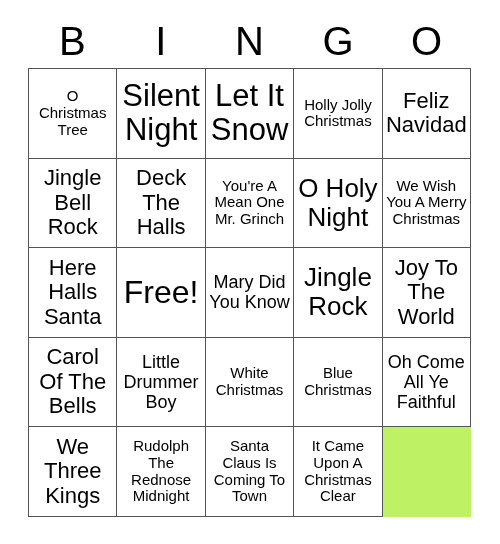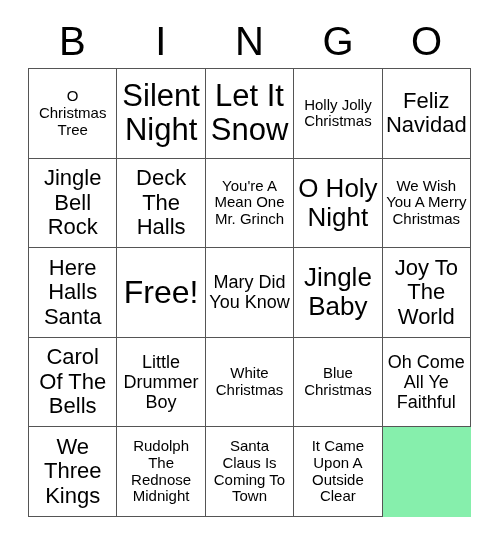--- a/index.html
+++ b/index.html
@@ -48,21 +48,21 @@
     left: 28px;
     top: 68px;
     width: 443px;
     height: 449px;
     display: grid;
     grid-template-columns: repeat(5, 1fr);
     grid-template-rows: repeat(5, 1fr);
     border-top: 1px solid #555555;
     border-left: 1px solid #555555;
     box-sizing: border-box;
-    background: #86efac;
+    background: #bef264;
   }
   .bingo-cell {
     border-right: 1px solid #555555;
     border-bottom: 1px solid #555555;
     box-sizing: border-box;
     display: flex;
     align-items: center;
     justify-content: center;
     text-align: center;
     padding: 2px 3px;
@@ -130,21 +130,21 @@
       <div class="bingo-cell">
         <span class="cell-text fs-lg">Here Halls Santa</span>
       </div>
       <div class="bingo-cell">
         <span class="cell-text fs-free">Free!</span>
       </div>
       <div class="bingo-cell">
         <span class="cell-text fs-md">Mary Did You Know</span>
       </div>
       <div class="bingo-cell">
-        <span class="cell-text fs-xl">Jingle Baby</span>
+        <span class="cell-text fs-xl">Jingle Rock</span>
       </div>
       <div class="bingo-cell">
         <span class="cell-text fs-lg">Joy To The World</span>
       </div>
       <div class="bingo-cell">
         <span class="cell-text fs-lg">Carol Of The Bells</span>
       </div>
       <div class="bingo-cell">
         <span class="cell-text fs-md">Little Drummer Boy</span>
       </div>
@@ -160,17 +160,17 @@
       <div class="bingo-cell">
         <span class="cell-text fs-lg">We Three Kings</span>
       </div>
       <div class="bingo-cell">
         <span class="cell-text fs-sm">Rudolph The Rednose Midnight</span>
       </div>
       <div class="bingo-cell">
         <span class="cell-text fs-sm">Santa Claus Is Coming To Town</span>
       </div>
       <div class="bingo-cell">
-        <span class="cell-text fs-sm">It Came Upon A Outside Clear</span>
+        <span class="cell-text fs-sm">It Came Upon A Christmas Clear</span>
       </div>
     </div>
 
 </div>
 
 </body></html>

